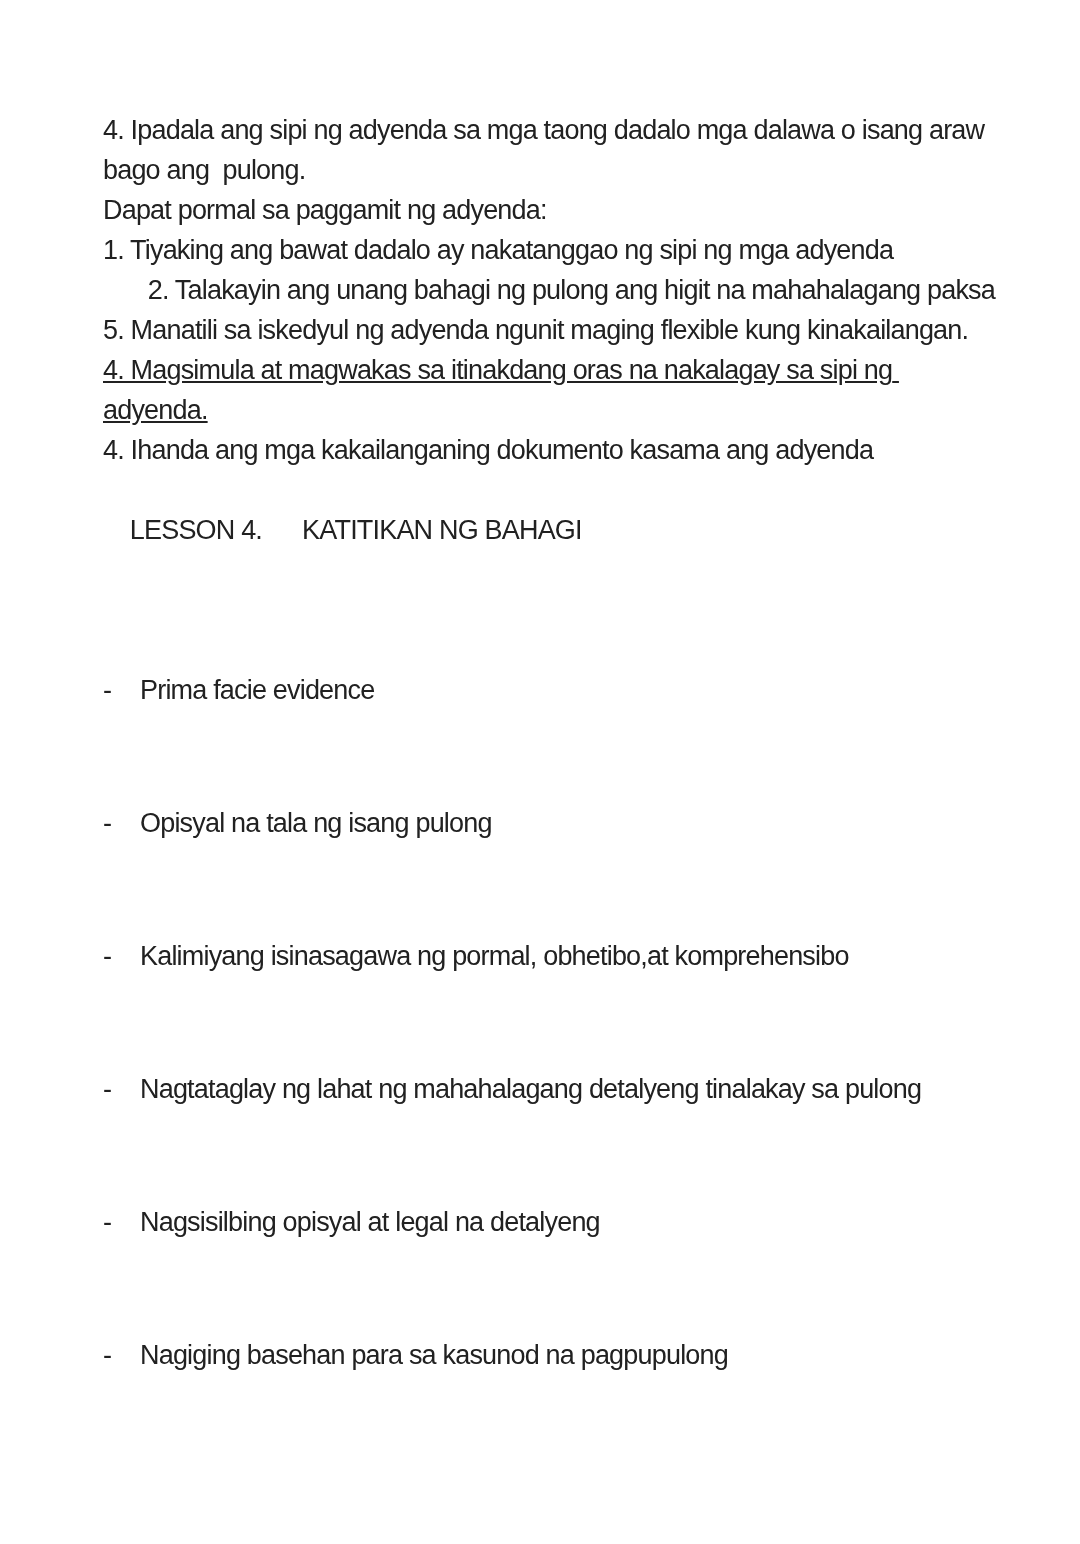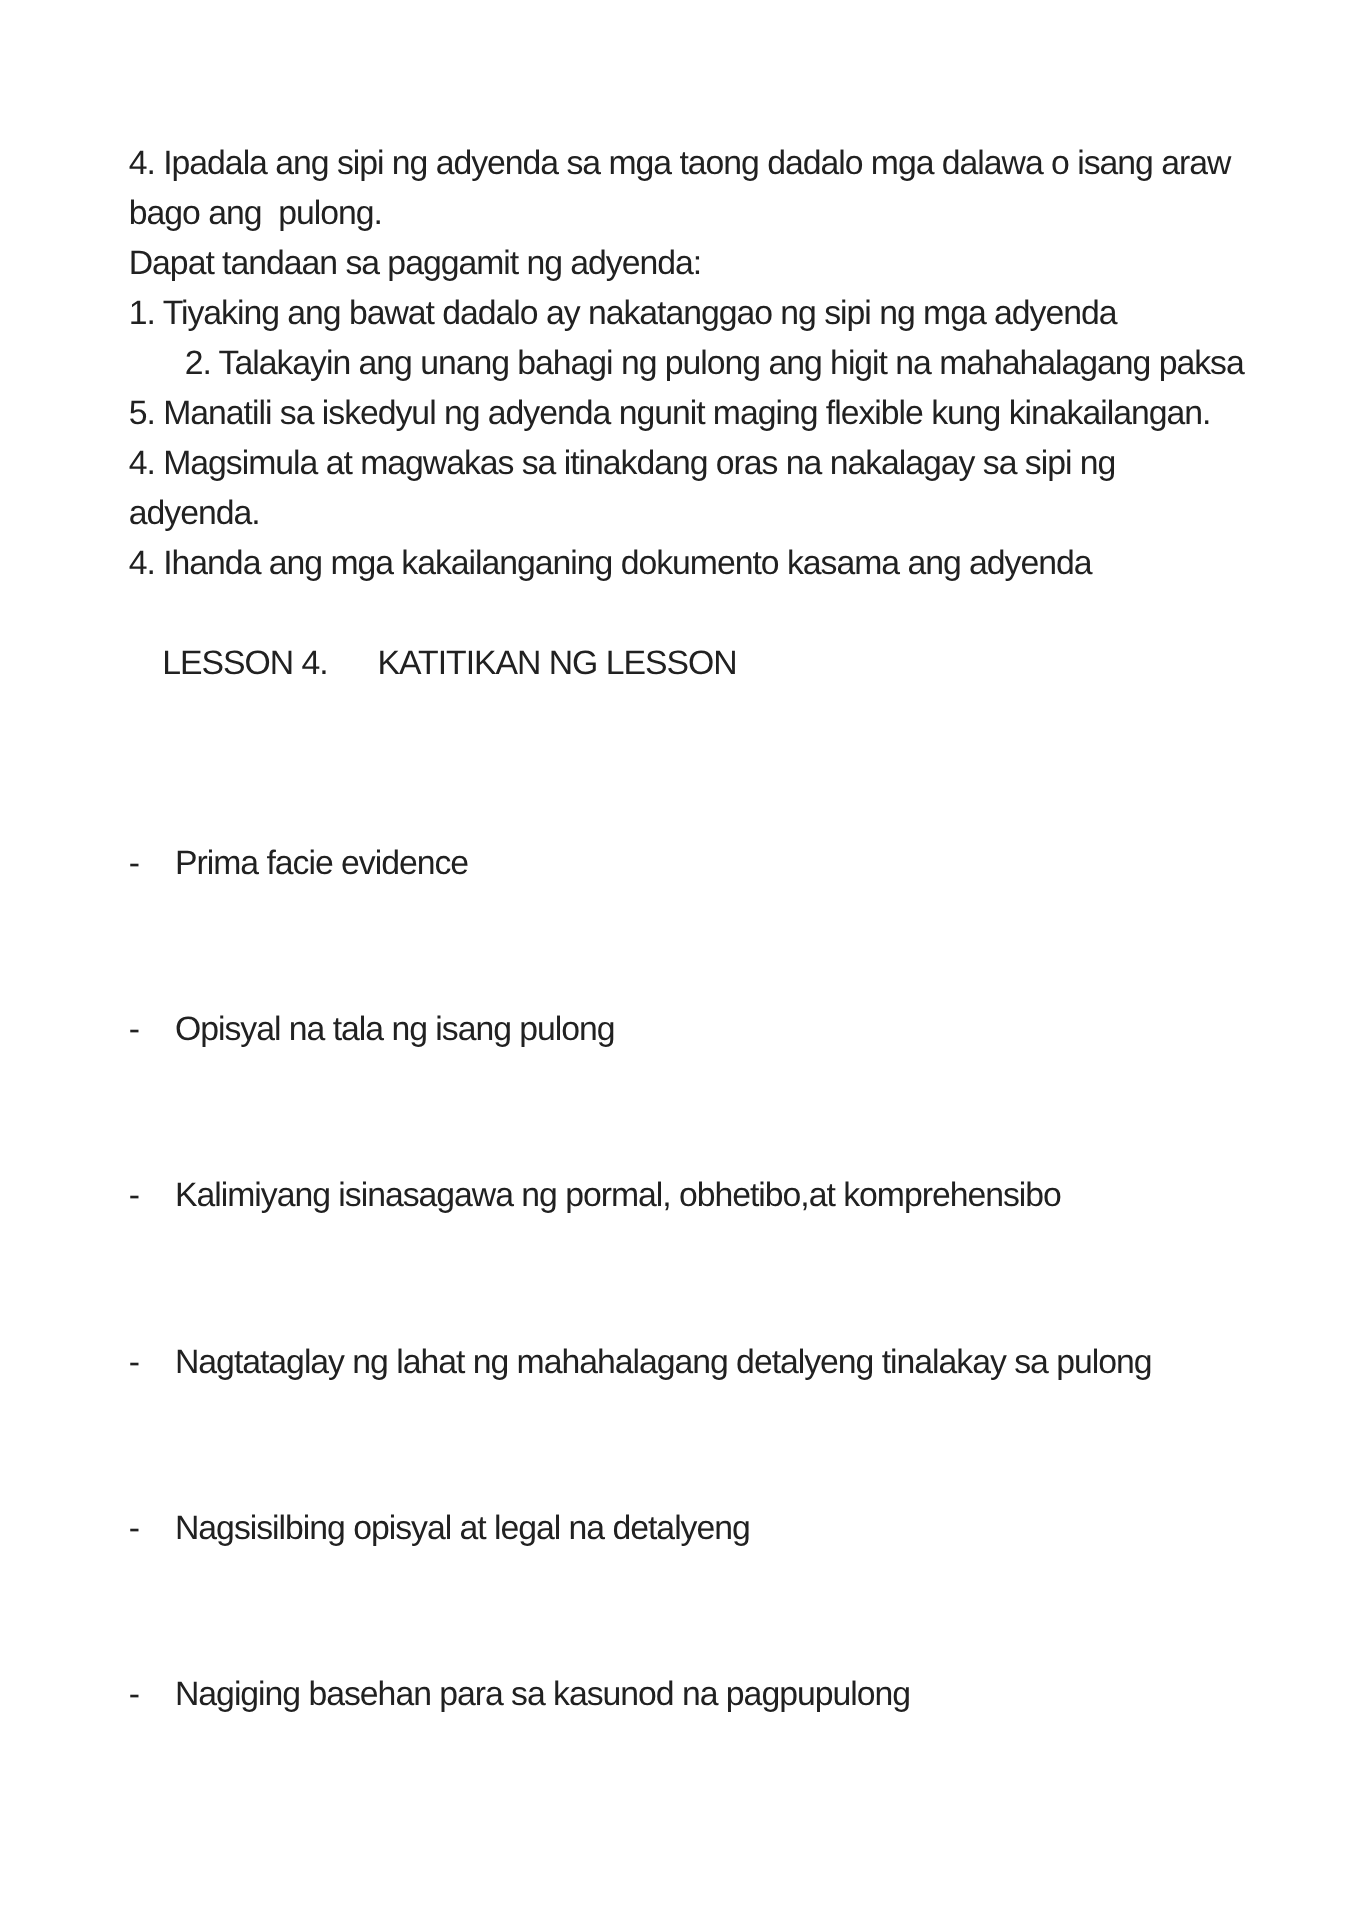--- a/index.html
+++ b/index.html
@@ -31,51 +31,51 @@
     font-weight: normal;
     letter-spacing: -0.03em;
     white-space: pre-wrap;
   }
   .bold { font-weight: bold; }
 
   .note-heading   { margin-top: 15px; }
   .reminder-1     { margin-top: 17px; }
   .reminder-2     { margin-top: 71px; text-align: right; }
   .reminder-3     { margin-top: 71px; }
-  .reminder-4     { margin-top: 72px; }
+  .reminder-4     { margin-top: 72px; text-decoration: underline; }
   .reminder-5     { margin-top: 70px; }
   .lesson-heading { margin-top: 70px; }
   .bullet-list    { margin-top: 70px; list-style: none; }
   .bullet-list li { display: flex; }
   .bullet-list li + li { margin-top: 13px; }
   .bullet-dash    { width: 37px; flex: none; }
   .section-heading{ margin-top: 91px; }
   .lesson-label   { display: inline-block; margin-right: 40px; }
 </style>
 </head>
 <body style="background: rgb(255, 255, 255); color: rgb(33, 33, 33);">
 
 <div class="page">
 
   <p>4. Ipadala ang sipi ng adyenda sa mga taong dadalo mga dalawa o isang araw bago ang  pulong.</p>
 
-  <p class="bold note-heading">Dapat tandaan sa paggamit ng adyenda:</p>
+  <p class="bold note-heading">Dapat pormal sa paggamit ng adyenda:</p>
 
   <p class="reminder-1">1. Tiyaking ang bawat dadalo ay nakatanggao ng sipi ng mga adyenda</p>
 
   <p class="reminder-2">2. Talakayin ang unang bahagi ng pulong ang higit na mahahalagang paksa</p>
 
   <p class="reminder-3">5. Manatili sa iskedyul ng adyenda ngunit maging flexible kung kinakailangan.</p>
 
   <p class="reminder-4">4. Magsimula at magwakas sa itinakdang oras na nakalagay sa sipi ng adyenda.</p>
 
   <p class="reminder-5">4. Ihanda ang mga kakailanganing dokumento kasama ang adyenda</p>
 
   <h2 class="bold lesson-heading">
-    <span class="lesson-label">LESSON 4.</span><span>KATITIKAN NG LESSON</span>
+    <span class="lesson-label">LESSON 4.</span><span>KATITIKAN NG BAHAGI</span>
   </h2>
 
   <ul class="bullet-list">
     <li>
       <span class="bullet-dash">-</span>
       <span>Prima facie evidence</span>
     </li>
     <li>
       <span class="bullet-dash">-</span>
       <span>Opisyal na tala ng isang pulong</span>

